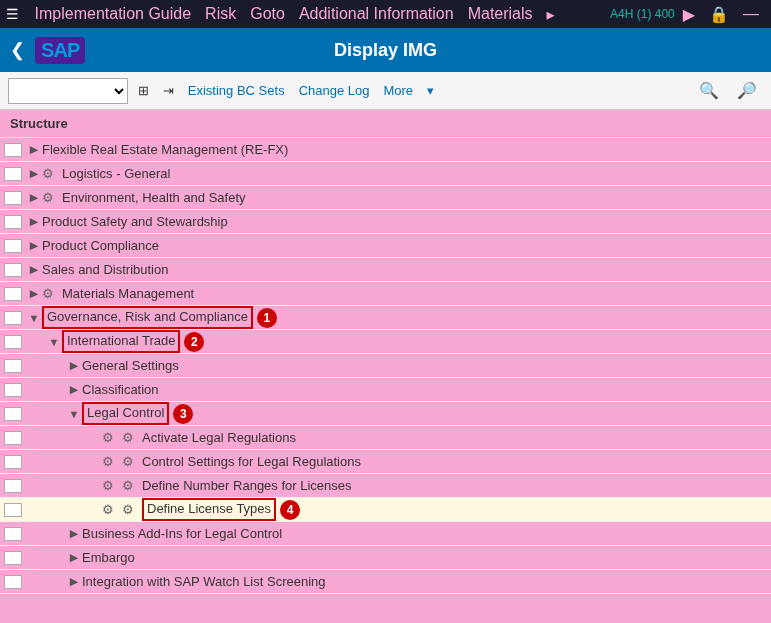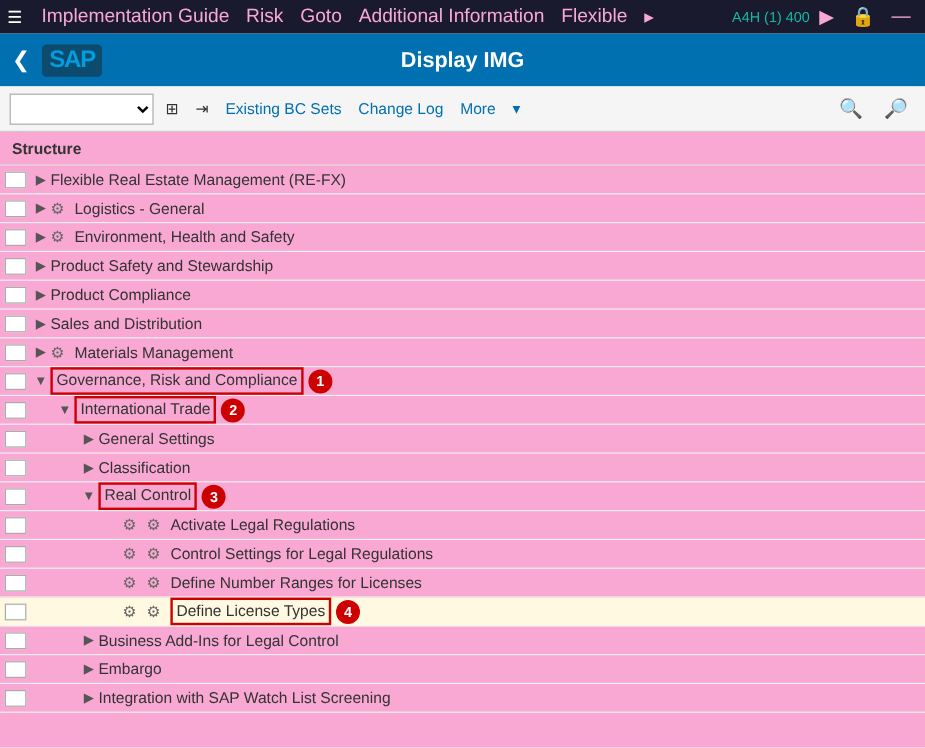--- a/index.html
+++ b/index.html
@@ -35,21 +35,21 @@
       height: 44px;
       padding: 0 10px;
     }
     .sap-back-btn {
       color: #fff;
       font-size: 18px;
       cursor: pointer;
       margin-right: 10px;
     }
     .sap-logo {
-      background: #0c4a6e;
+      background: #4c1d95;
       border-radius: 4px;
       padding: 2px 6px;
       margin-right: auto;
     }
     .sap-logo-text {
       font-size: 20px;
       font-weight: bold;
       color: #009de0;
       letter-spacing: -1px;
     }
@@ -200,21 +200,21 @@
   </style>
 </head>
 <body>
 
 <div class="menu-bar">
   <span class="hamburger">☰</span>
   <span class="menu-bar-item">Implementation Guide</span>
   <span class="menu-bar-item">Risk</span>
   <span class="menu-bar-item">Goto</span>
   <span class="menu-bar-item">Additional Information</span>
-  <span class="menu-bar-item">Flexible</span>
+  <span class="menu-bar-item">Materials</span>
   <span class="menu-bar-item">▸</span>
   <span class="spacer"></span>
   <span class="server-info">A4H (1) 400</span>
   <span class="menu-bar-item">▶</span>
   <span class="menu-bar-item">🔒</span>
   <span class="menu-bar-item">—</span>
 </div>
 
 <div class="sap-header">
   <span class="sap-back-btn">❮</span>
@@ -321,21 +321,21 @@
       <div class="tree-row">
         <div class="row-checkbox"></div>
         <span style="display: inline-block; width: 40px;"></span>
         <span class="row-expand">▶</span>
         <span class="row-label">Classification</span>
       </div>
       <div class="tree-row">
         <div class="row-checkbox"></div>
         <span style="display: inline-block; width: 40px;"></span>
         <span class="row-expand">▼</span>
-        <span class="row-label"><span class="boxed">Real Control</span></span>
+        <span class="row-label"><span class="boxed">Legal Control</span></span>
         <span class="badge">3</span>
       </div>
       <div class="tree-row">
         <div class="row-checkbox"></div>
         <span style="display: inline-block; width: 60px;"></span>
         <span class="row-expand"></span>
         <span class="row-icon icon-gear">⚙</span>
         <span class="row-icon icon-gear">⚙</span>
         <span class="row-label">Activate Legal Regulations</span>
       </div>

